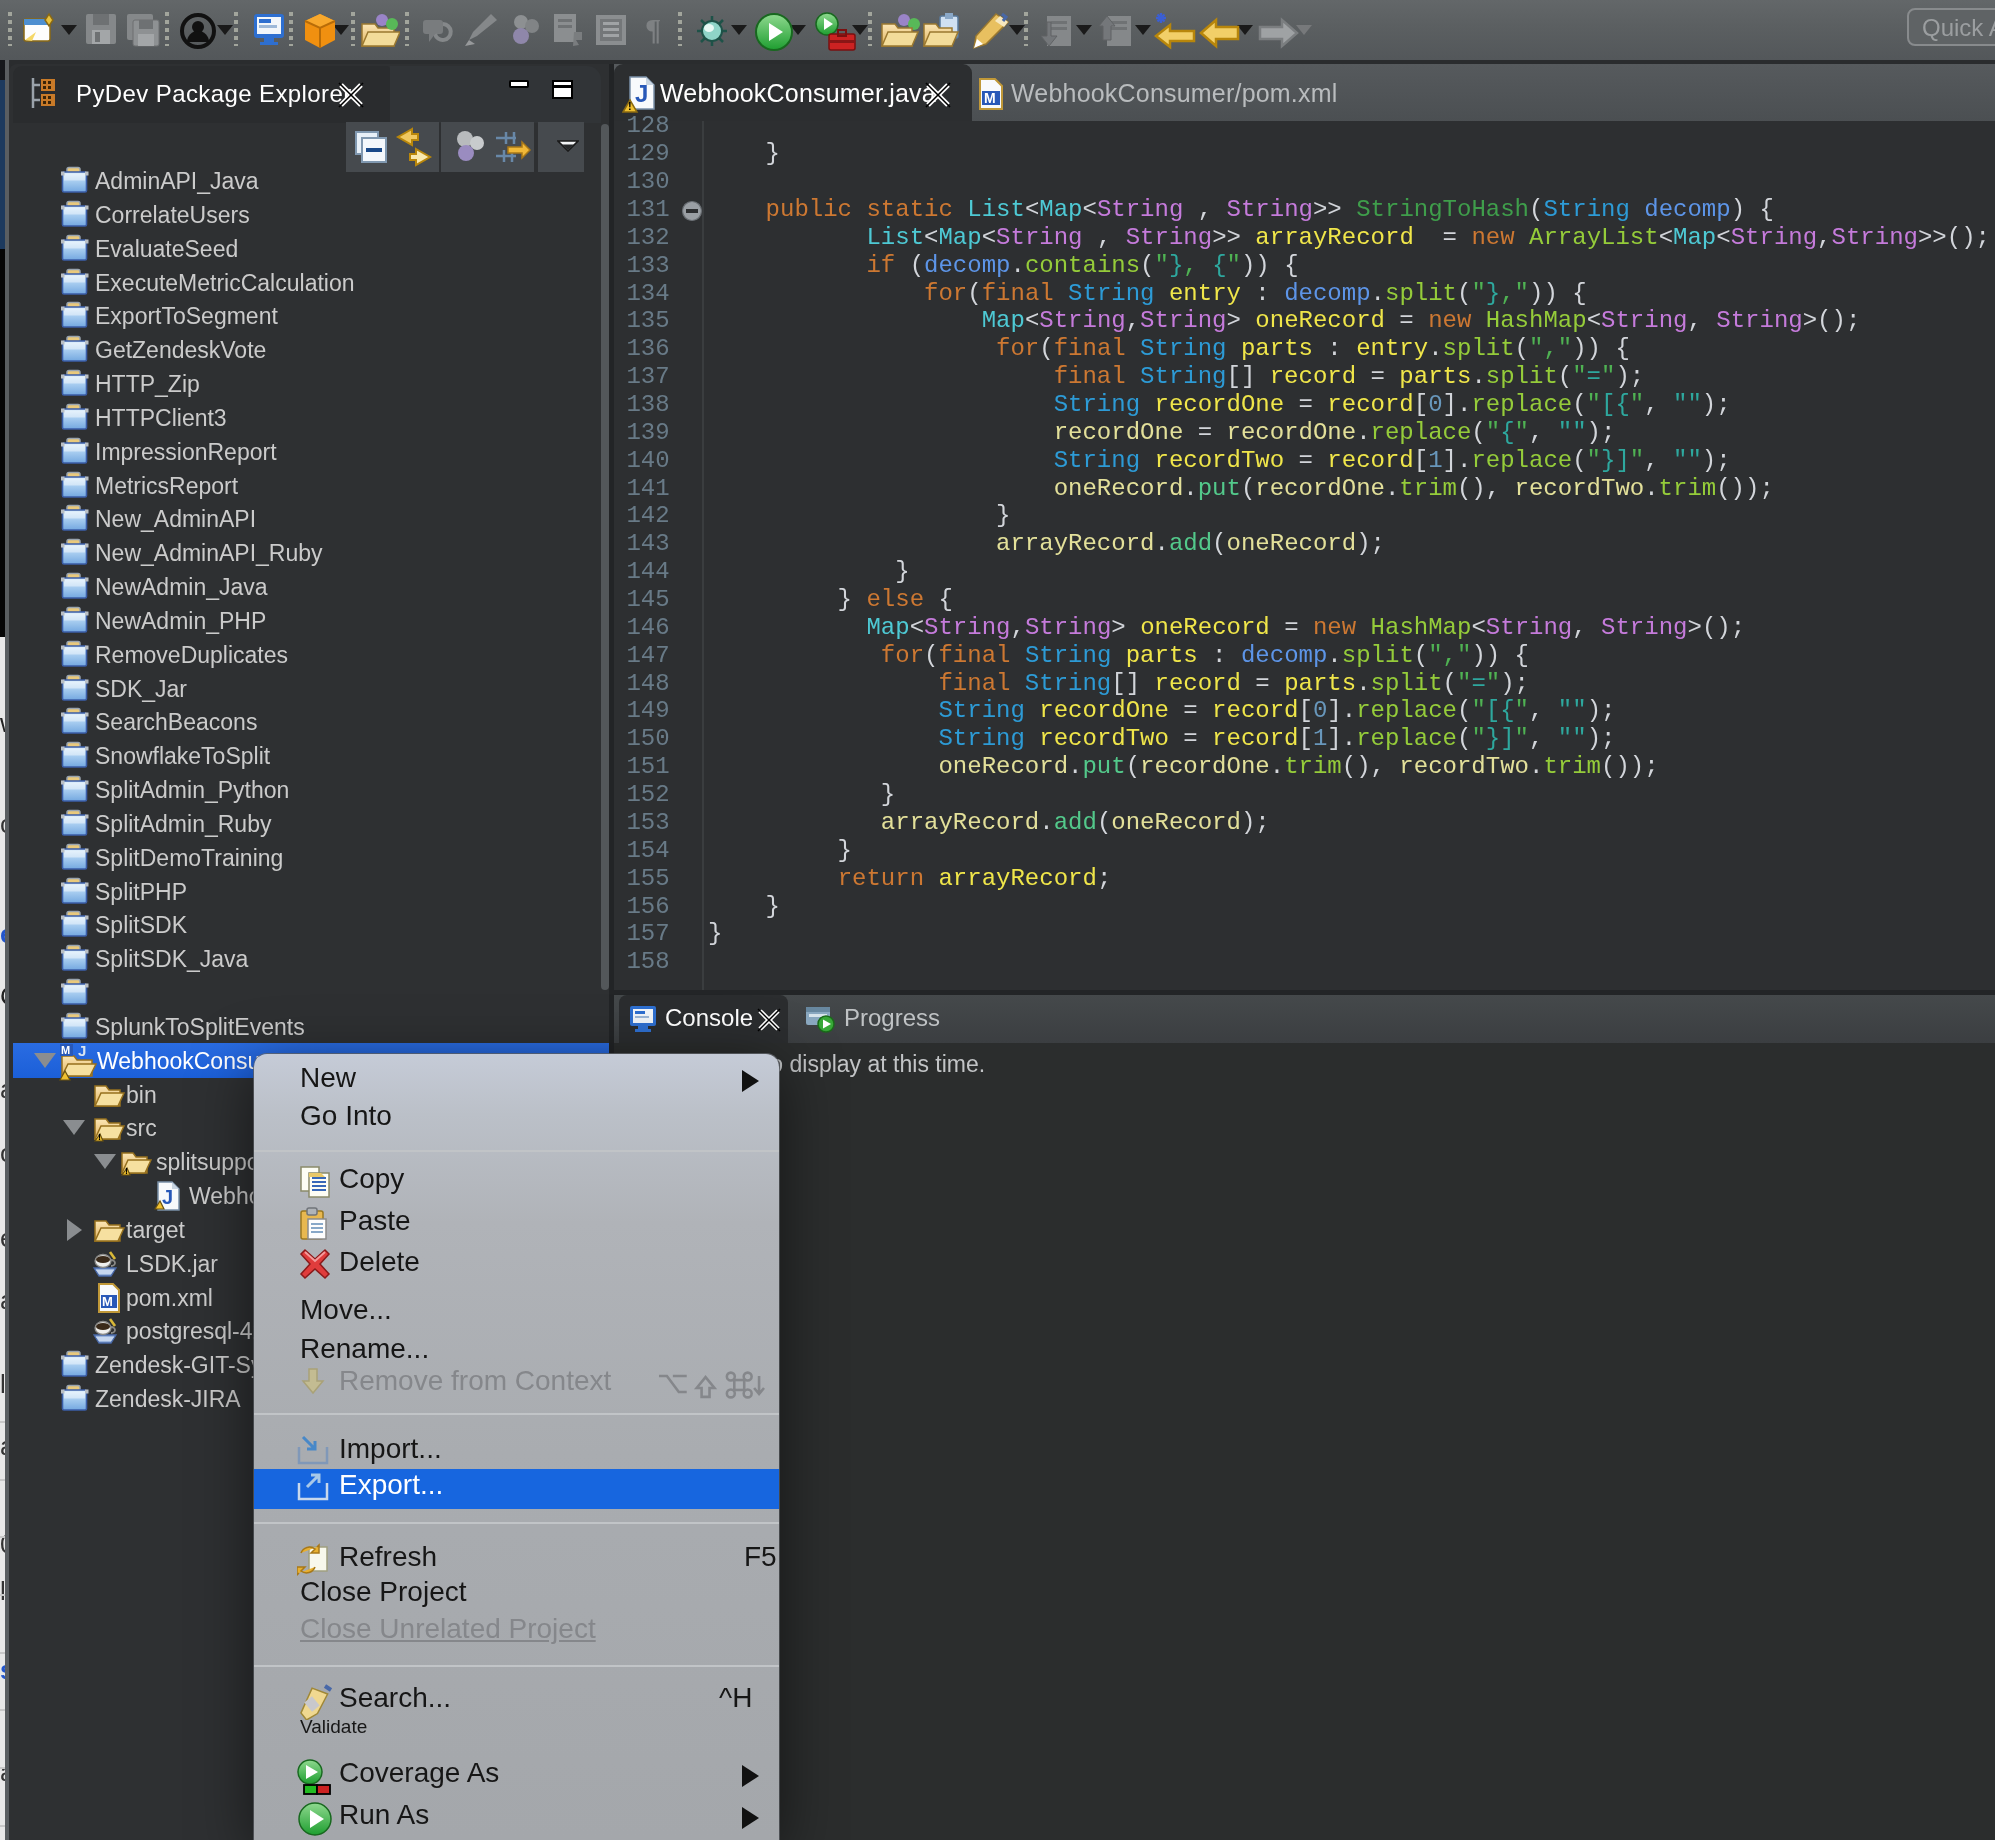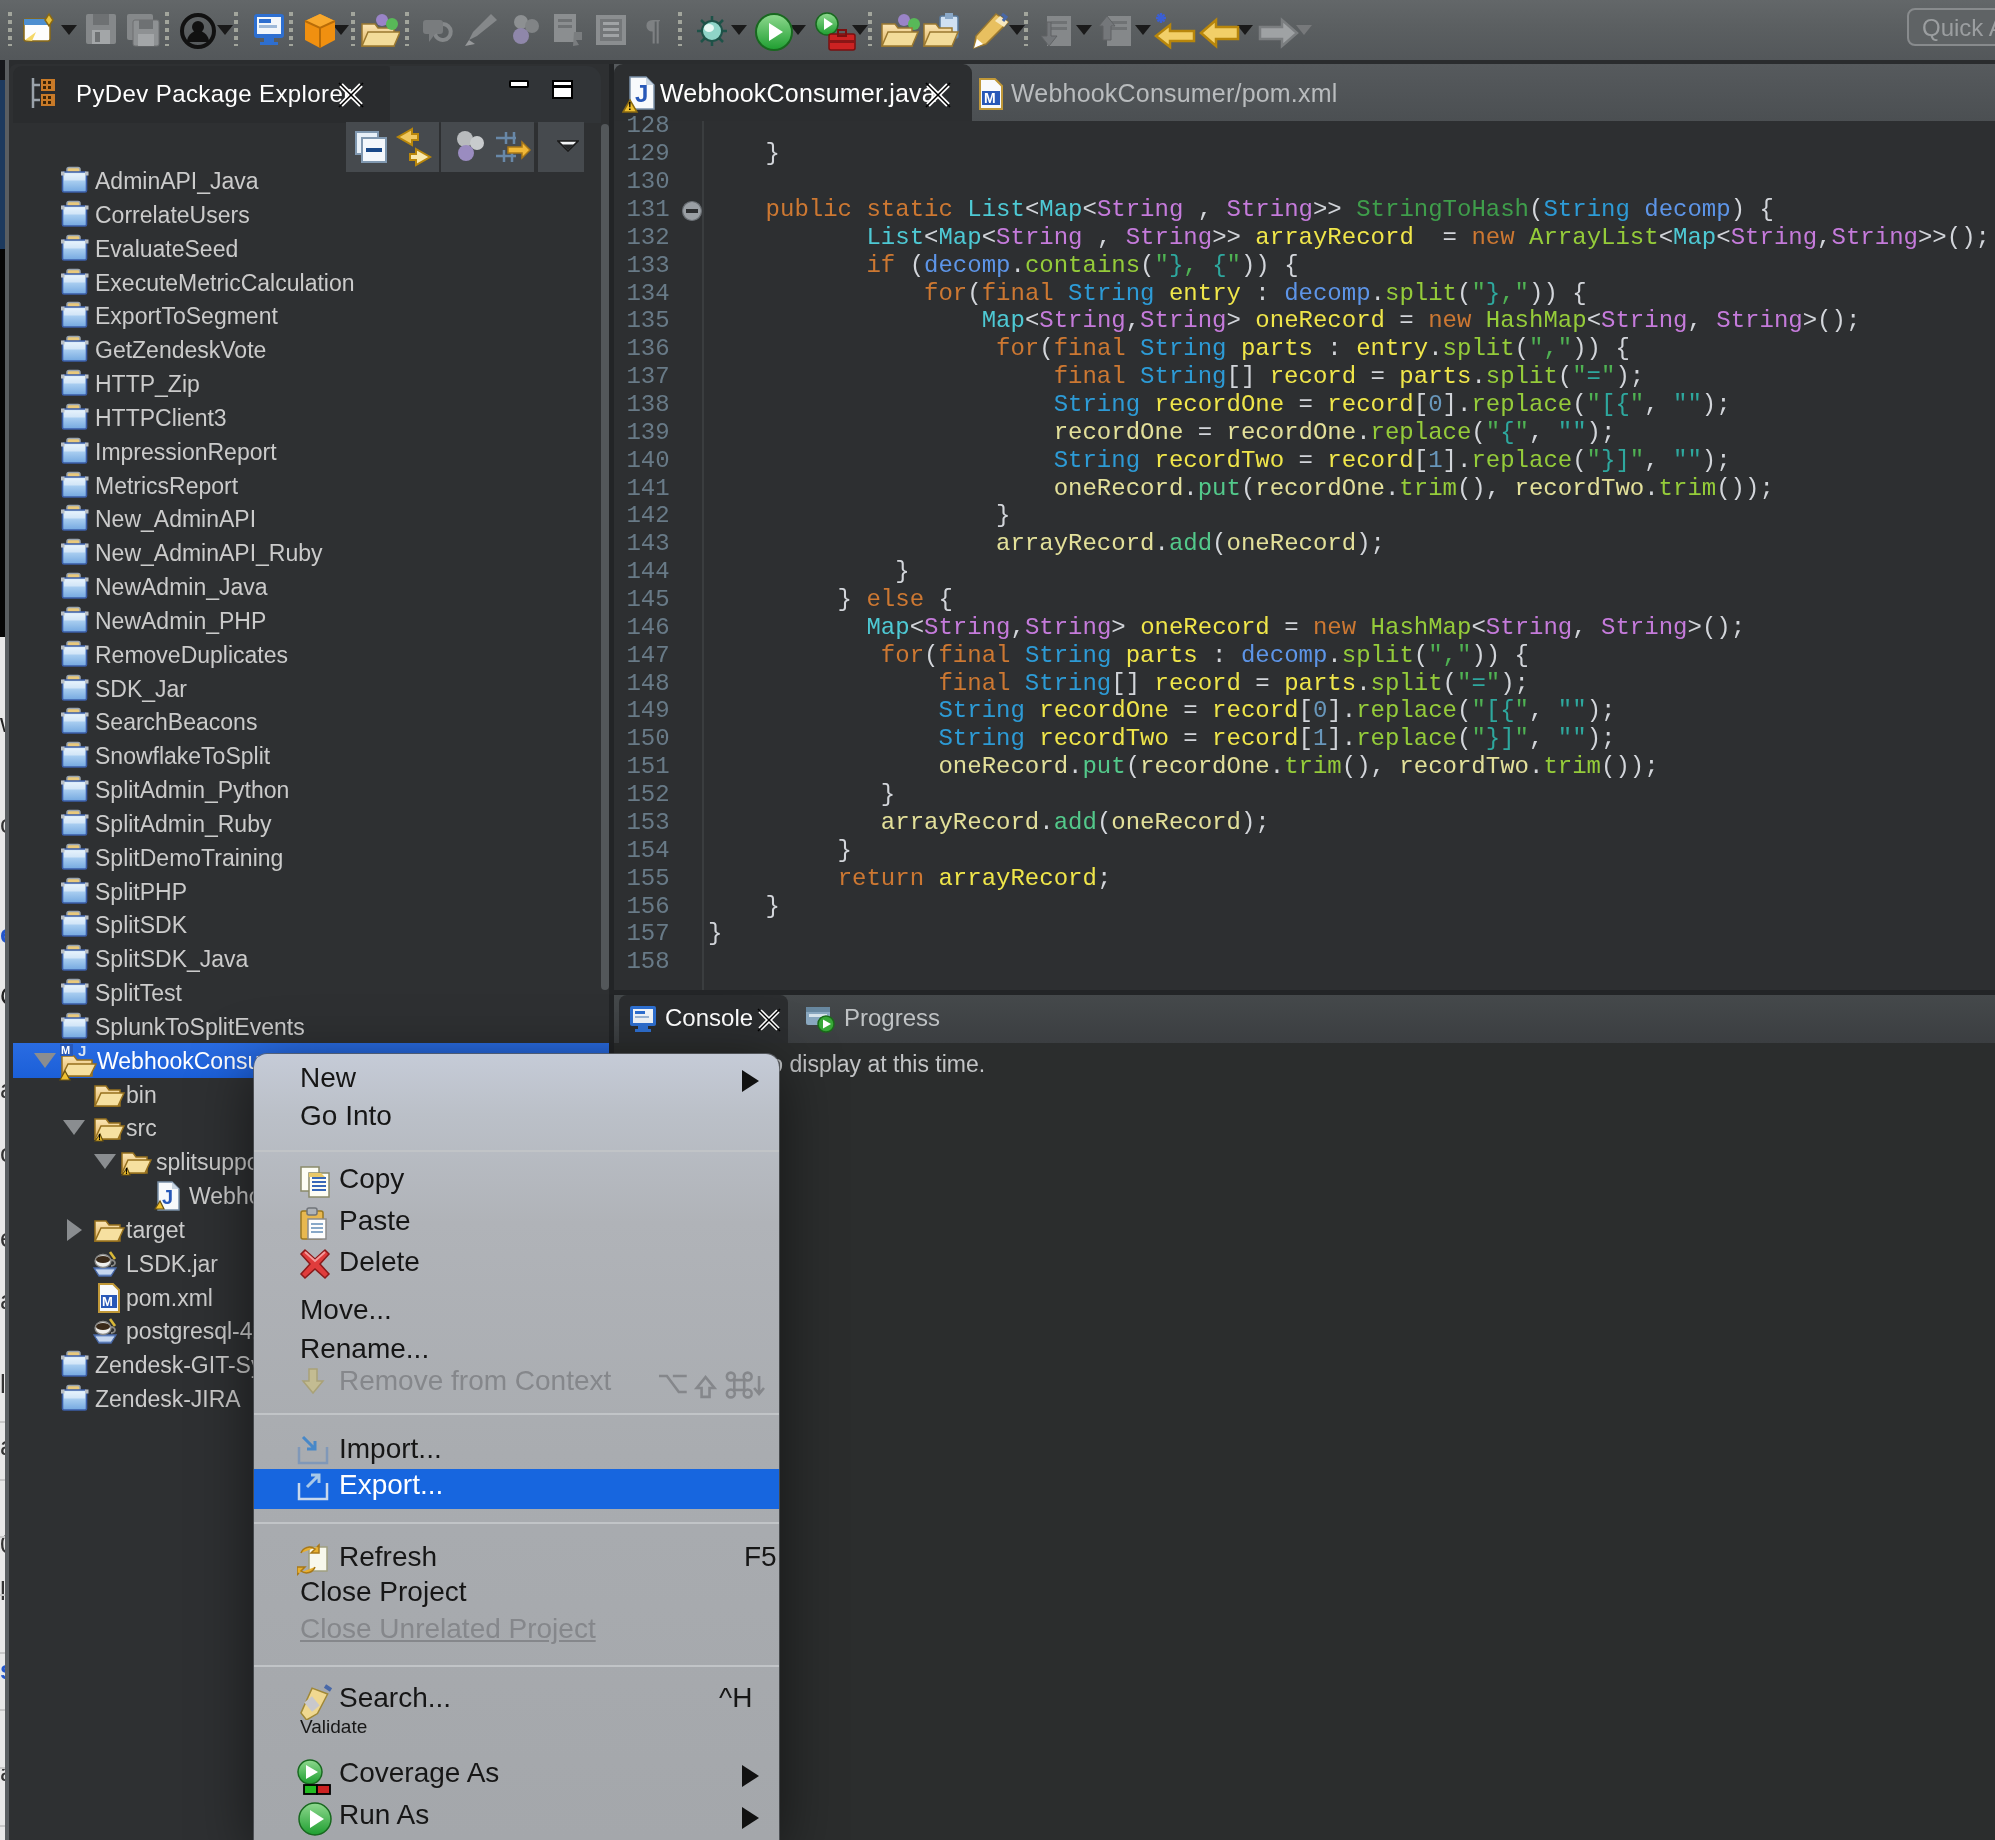--- a/index.html
+++ b/index.html
@@ -562,23 +562,20 @@
     <div class="trow" style="top:942px">
       <span class="tlbl" style="left:75px">SplitSDK_Java</span>
     </div>
     <div class="abs" style="left:60px;top:978px"><svg width="30" height="29" viewBox="0 0 30 29">
 <rect x="7" y="1.5" width="13" height="7" rx="2" fill="#e9c97c" stroke="#9aa4ae" stroke-width="1.5"></rect>
 <rect x="2.5" y="6" width="24" height="20" rx="1.5" fill="url(#fgrad)" stroke="#3b5ea8" stroke-width="1.6"></rect>
 <rect x="4" y="7.5" width="21" height="7" fill="#ffffff" opacity="0.45"></rect>
 <rect x="1" y="5.5" width="3.5" height="4" fill="#b9bfc5"></rect>
         <rect x="25" y="5.5" width="3.5" height="4" fill="#b9bfc5"></rect>
 </svg></div>
-    <div class="trow" style="top:976px">
-      <span class="tlbl" style="left:75px">SplitTest</span>
-    </div>
     <div class="abs" style="left:60px;top:1012px"><svg width="30" height="29" viewBox="0 0 30 29">
 <rect x="7" y="1.5" width="13" height="7" rx="2" fill="#e9c97c" stroke="#9aa4ae" stroke-width="1.5"></rect>
 <rect x="2.5" y="6" width="24" height="20" rx="1.5" fill="url(#fgrad)" stroke="#3b5ea8" stroke-width="1.6"></rect>
 <rect x="4" y="7.5" width="21" height="7" fill="#ffffff" opacity="0.45"></rect>
 <rect x="1" y="5.5" width="3.5" height="4" fill="#b9bfc5"></rect>
         <rect x="25" y="5.5" width="3.5" height="4" fill="#b9bfc5"></rect>
 </svg></div>
     <div class="trow" style="top:1010px">
       <span class="tlbl" style="left:75px">SplunkToSplitEvents</span>
     </div>

